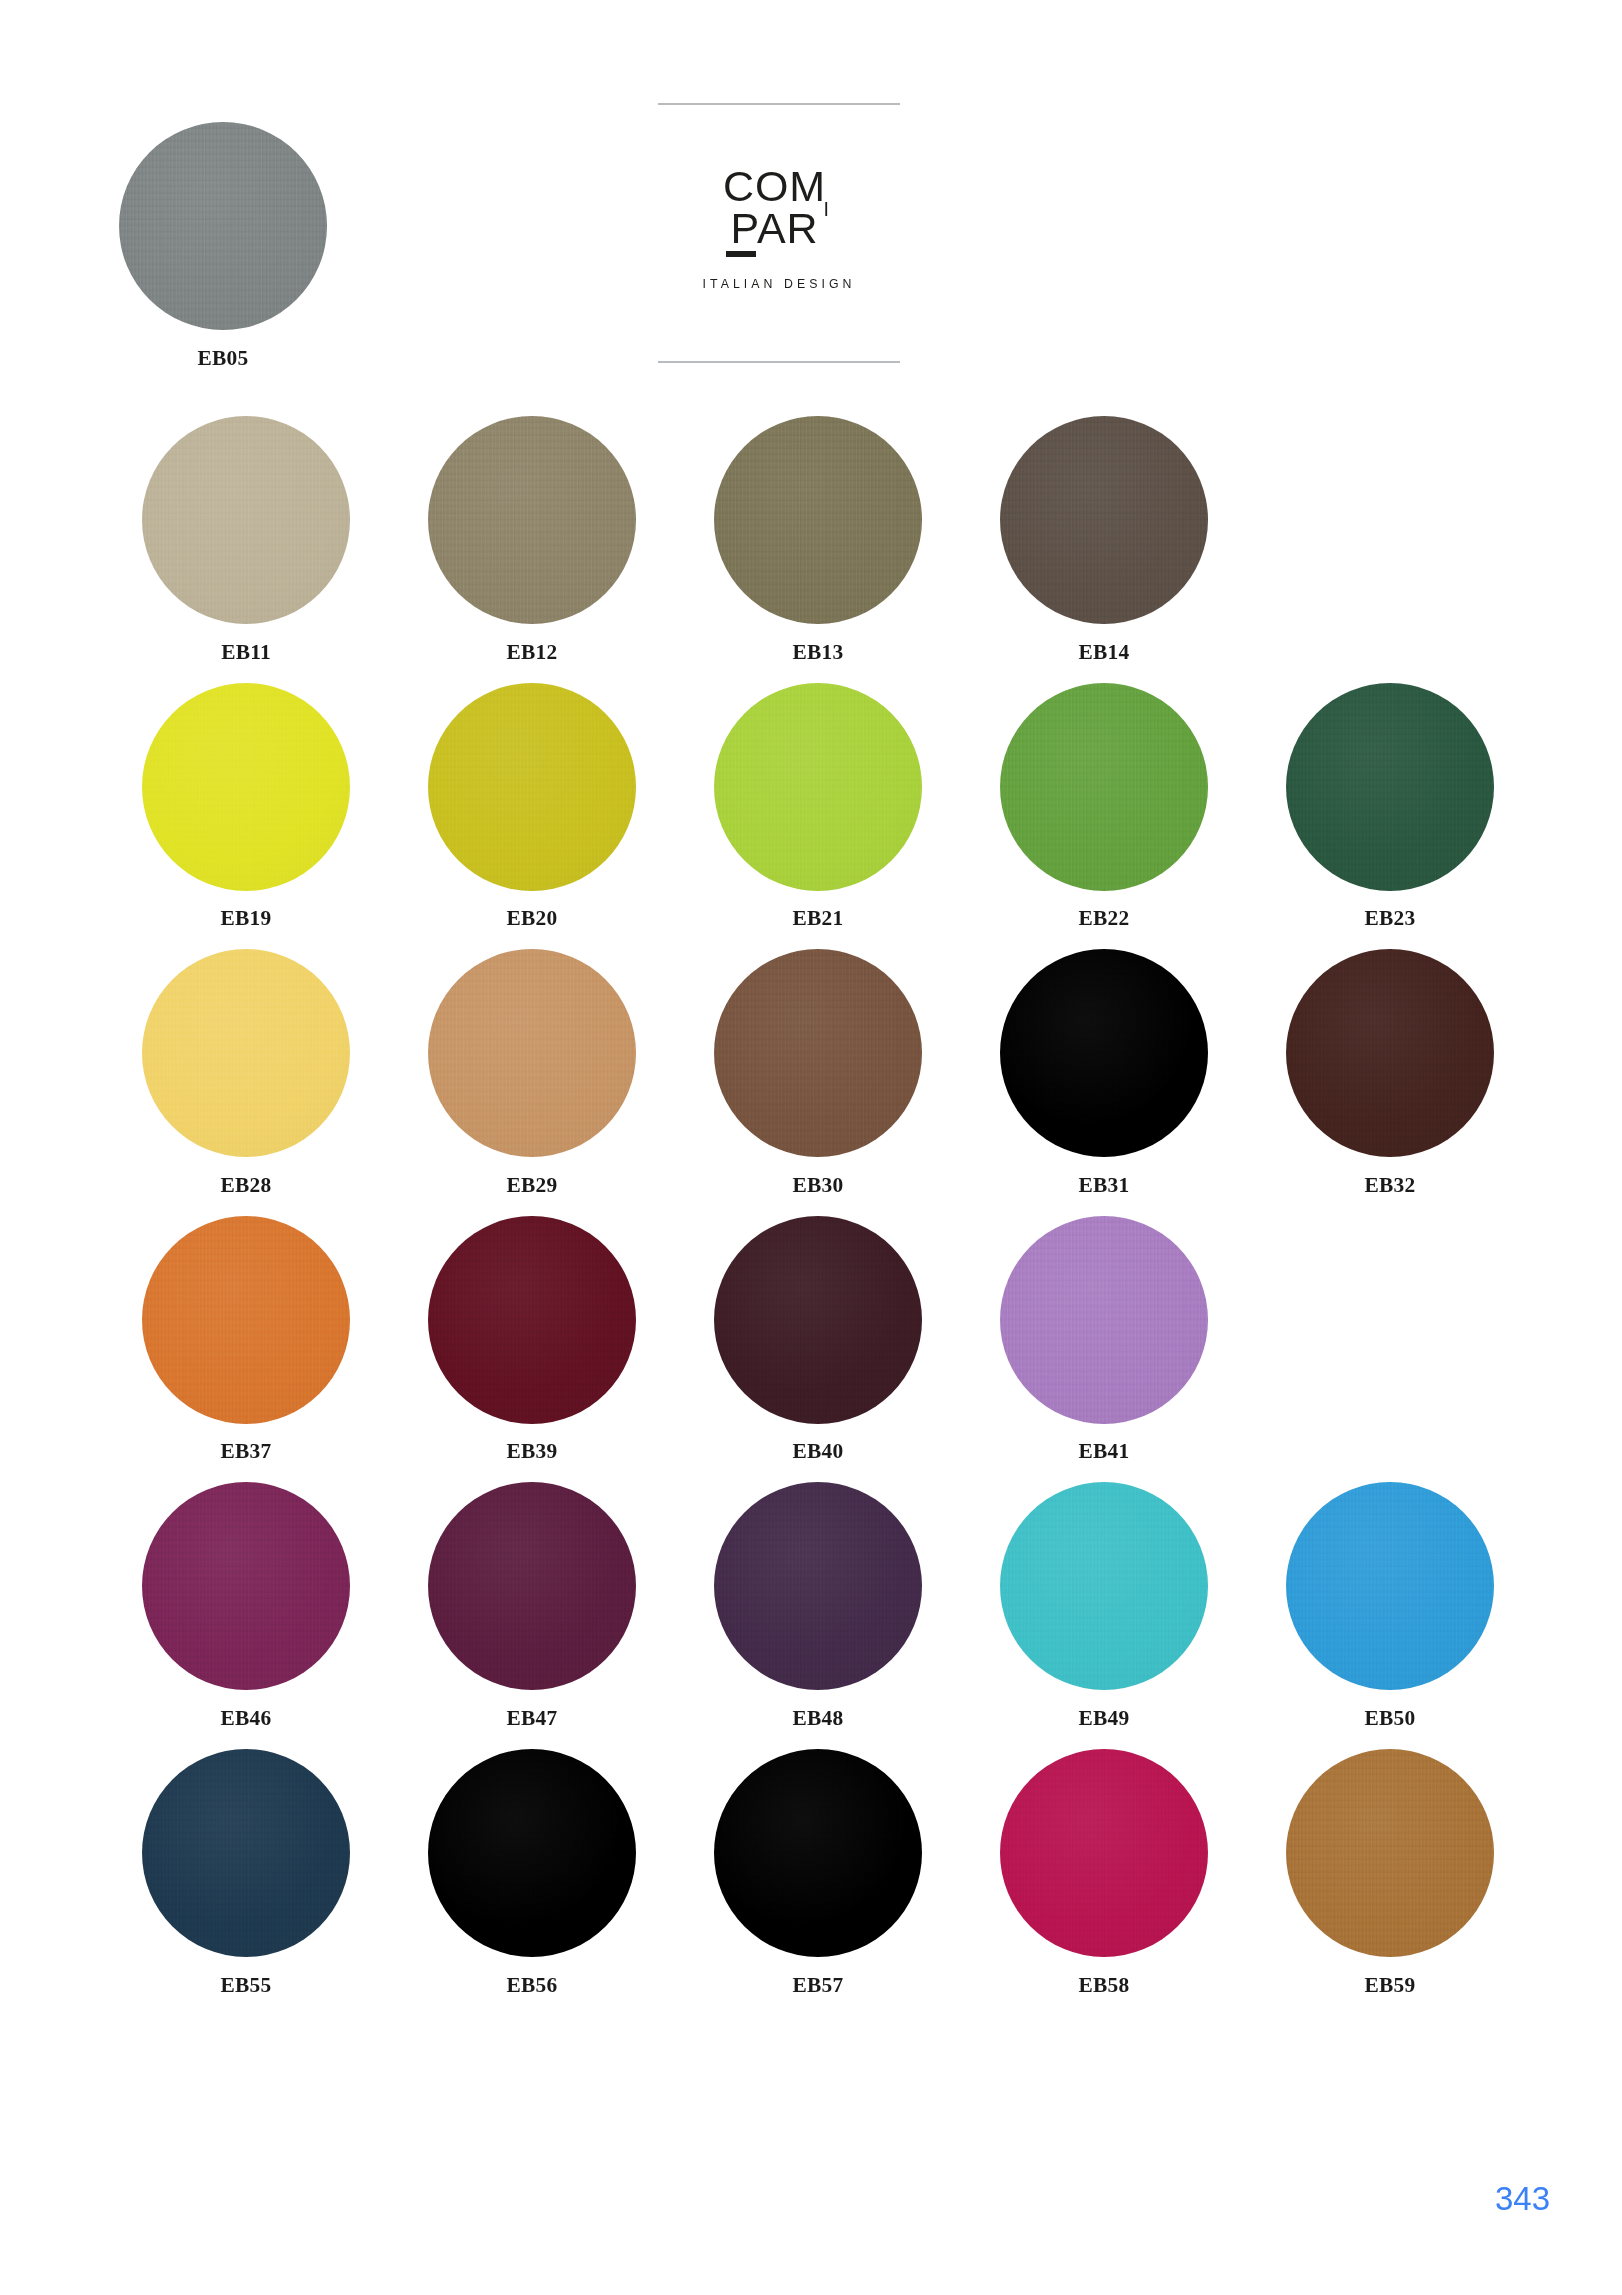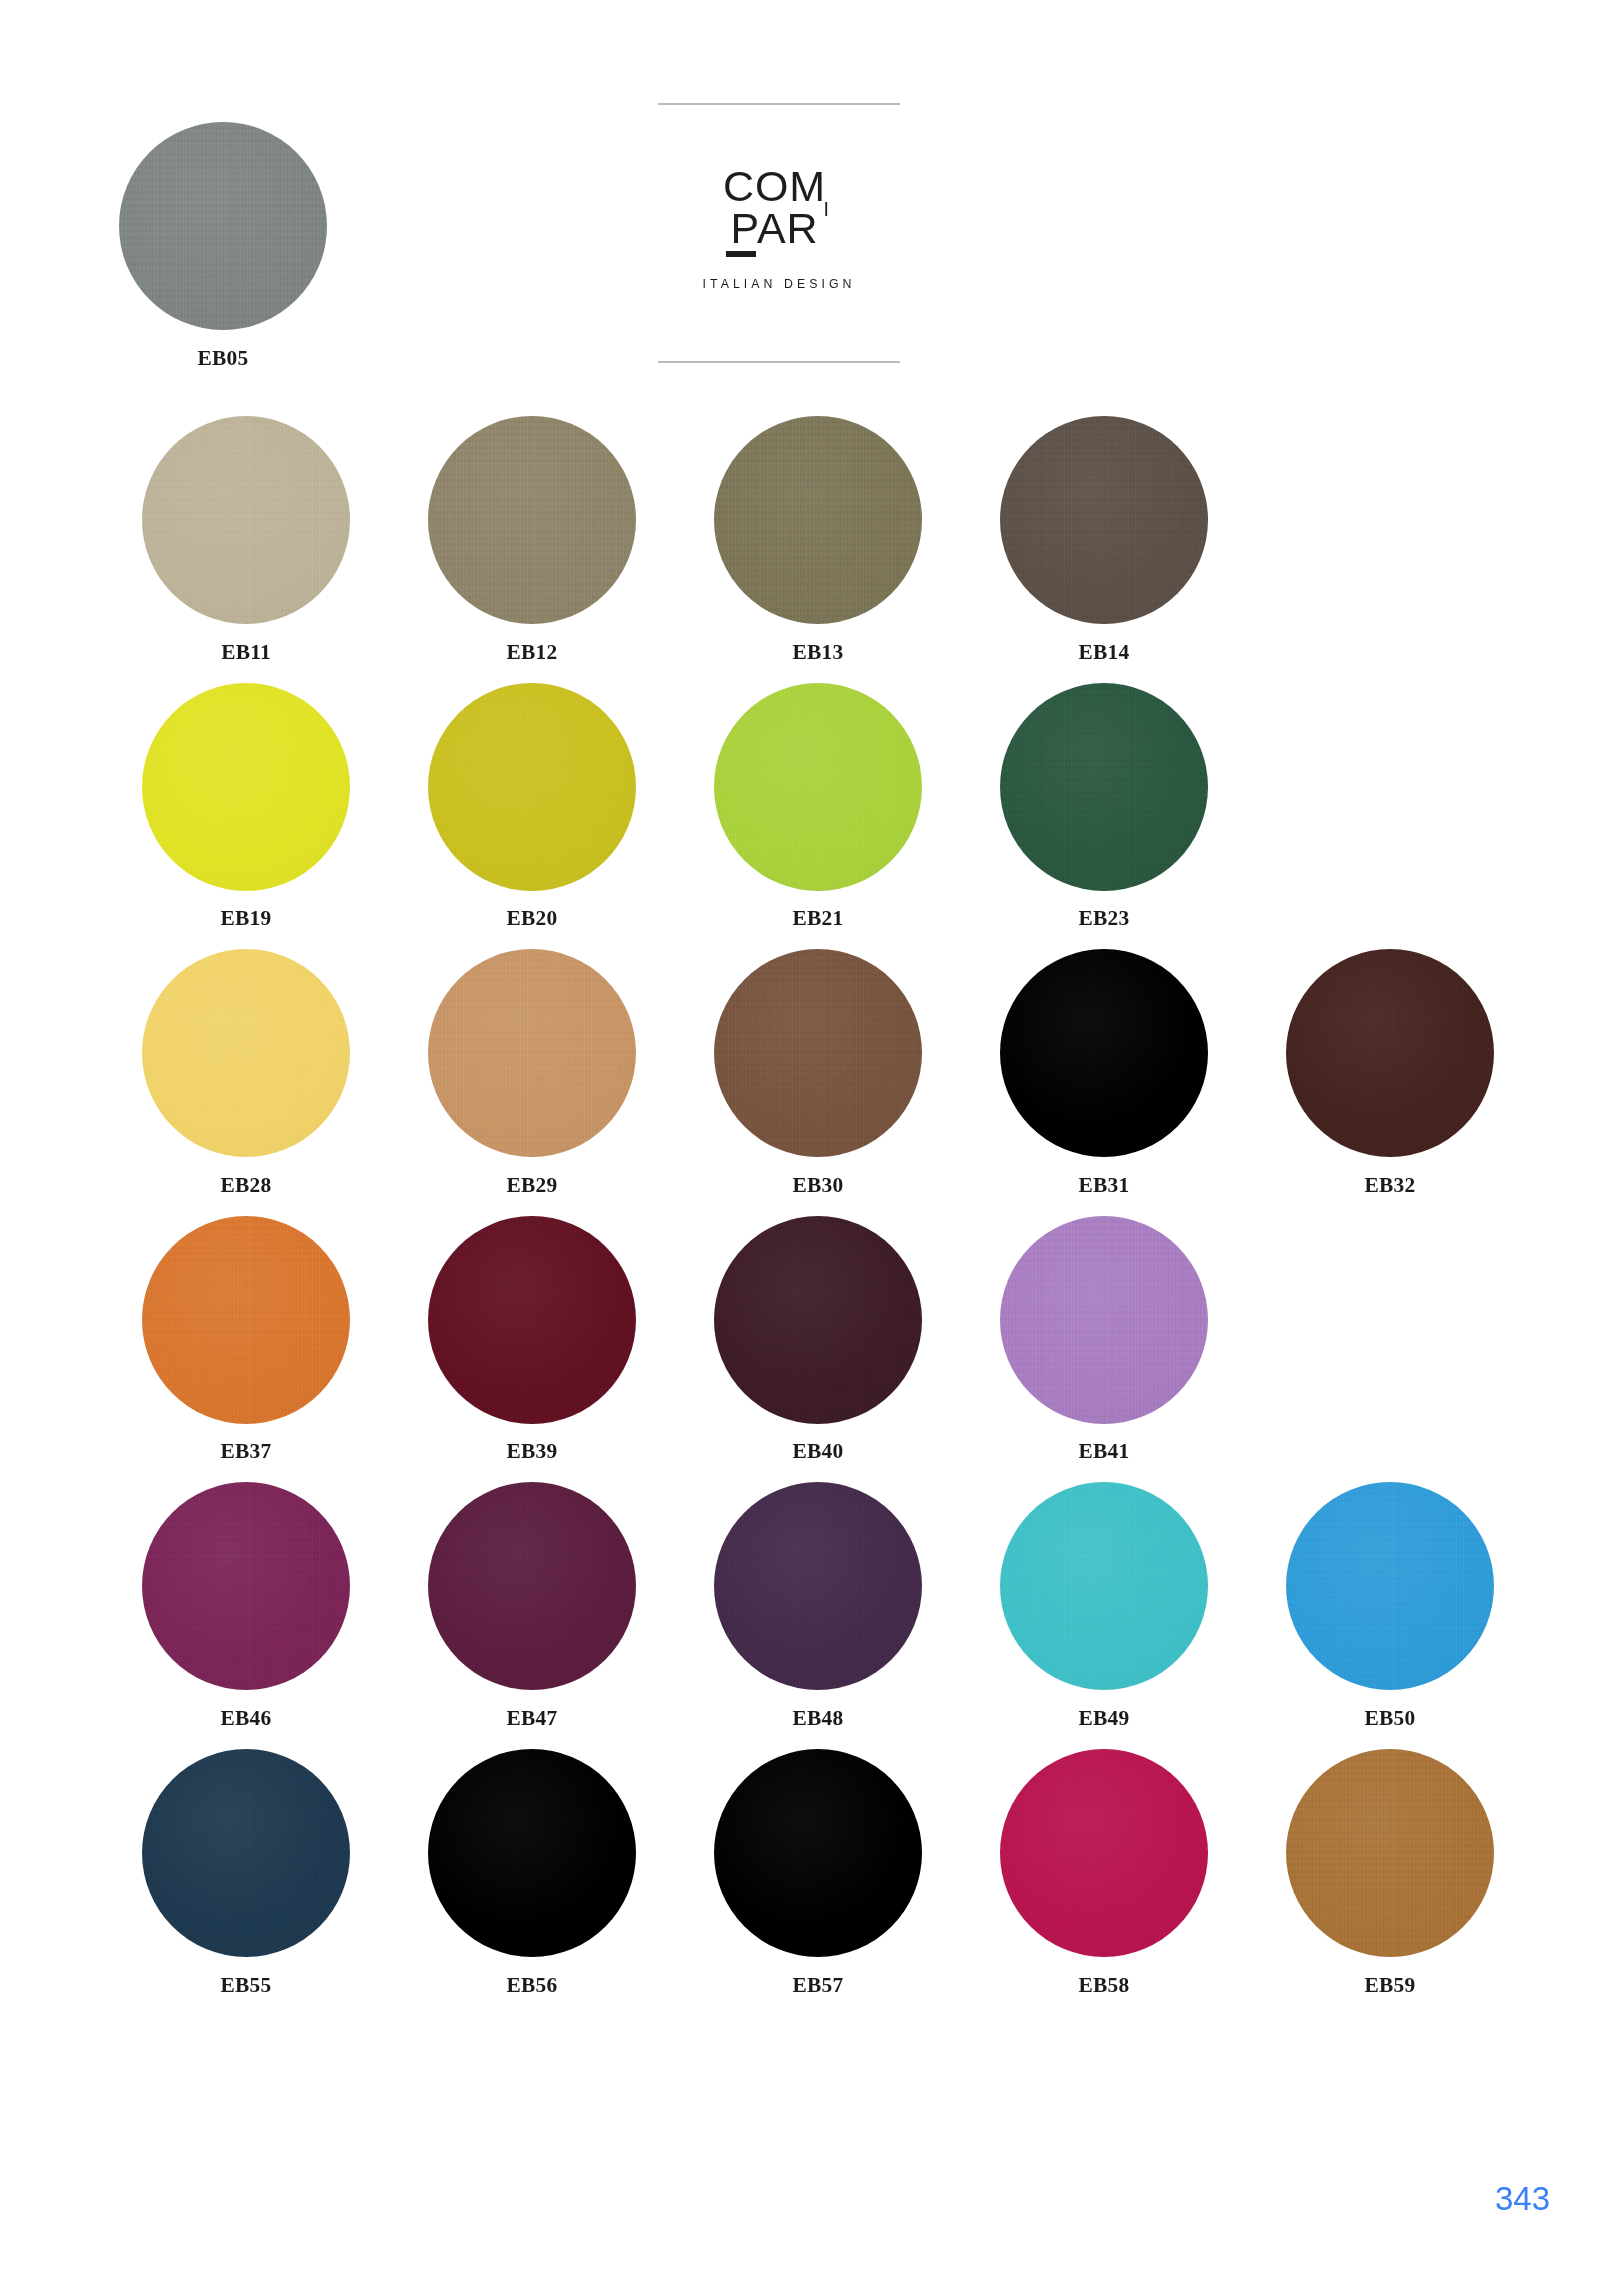--- a/index.html
+++ b/index.html
@@ -248,20 +248,24 @@
         </div>
         <div class="swatch-cell">
           <div class="dot" style="background-color: rgb(201, 192, 32);"></div>
           <div class="swatch-label">EB20</div>
         </div>
         <div class="swatch-cell">
           <div class="dot" style="background-color: rgb(169, 210, 59);"></div>
           <div class="swatch-label">EB21</div>
         </div>
         <div class="swatch-cell">
+          <div class="dot" style="background-color: rgb(100, 161, 62);"></div>
+          <div class="swatch-label">EB22</div>
+        </div>
+        <div class="swatch-cell">
           <div class="dot" style="background-color: rgb(42, 87, 64);"></div>
           <div class="swatch-label">EB23</div>
         </div>
       </div>
       <div class="grid-row">
         <div class="swatch-cell">
           <div class="dot" style="background-color: rgb(241, 211, 105);"></div>
           <div class="swatch-label">EB28</div>
         </div>
         <div class="swatch-cell">

